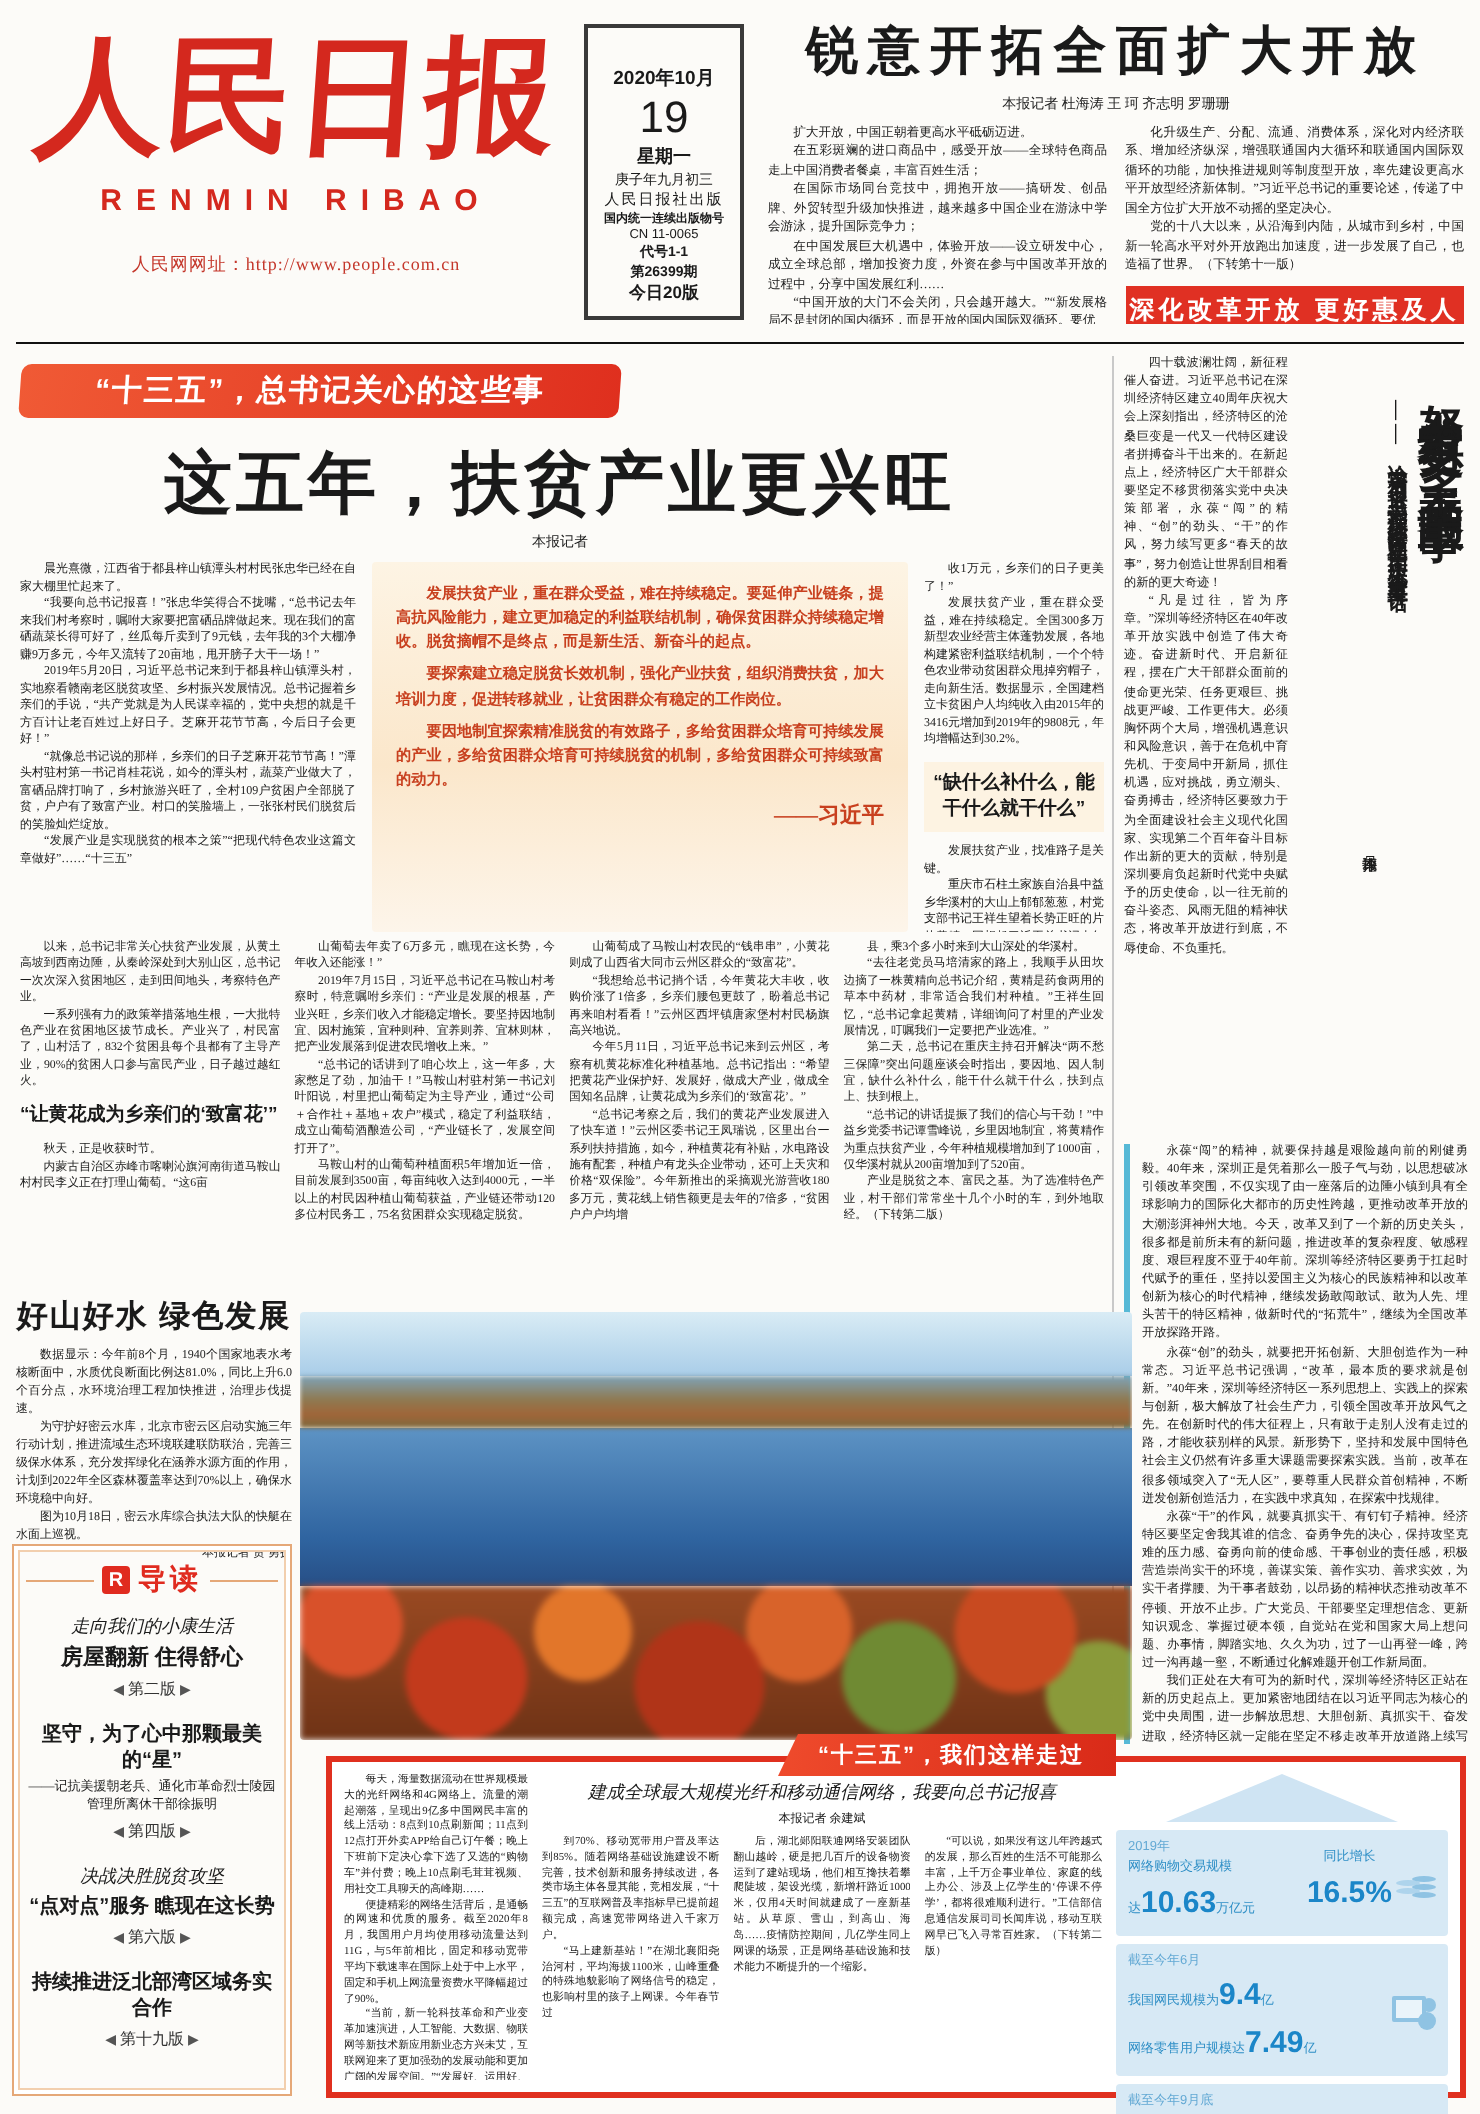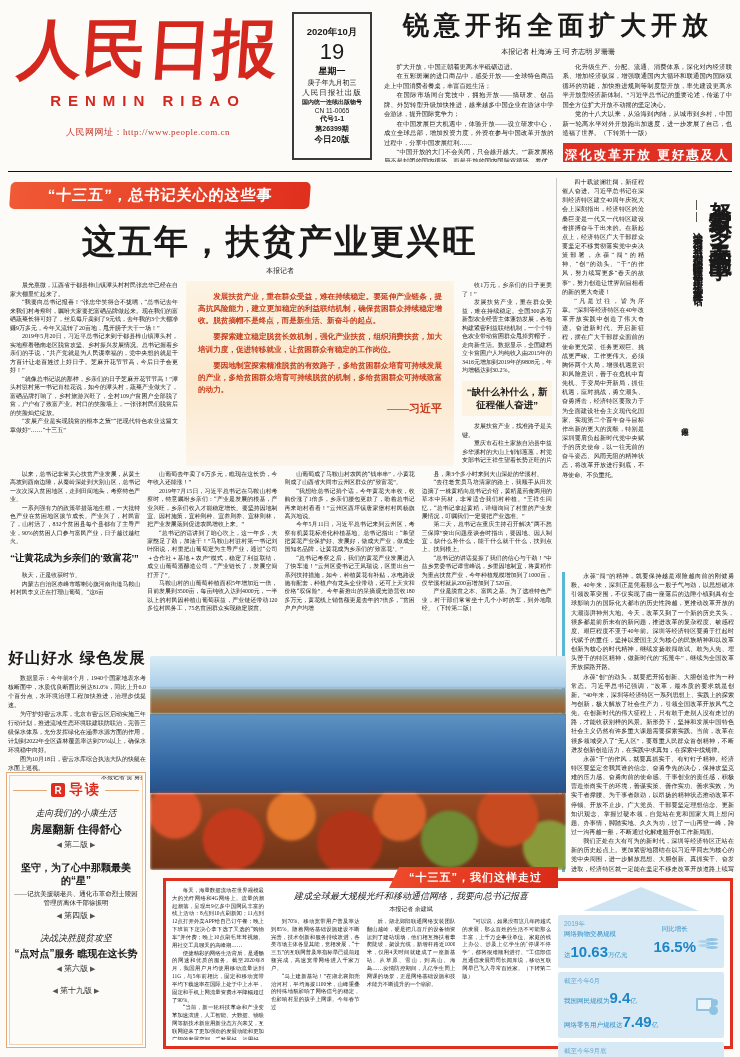--- a/index.html
+++ b/index.html
@@ -9,21 +9,21 @@
   .jtext{text-align:justify;}
 
   
   .masthead{position:absolute;left:12px;top:8px;width:272px;height:158px;text-align:center;}
   .mh-title{color:#d4281e;font-size:64px;font-weight:bold;line-height:1.28;letter-spacing:1px;
             font-family:"DejaVu Serif",serif;transform:skewX(-4deg);}
   .mh-roman{color:#d4281e;font-size:15px;font-weight:bold;letter-spacing:7px;margin-top:2px;
             font-family:"Liberation Sans",sans-serif;}
   .mh-url{color:#c4372b;font-size:9px;margin-top:17px;letter-spacing:.5px;}
   .datebox{position:absolute;left:292px;top:12px;width:80px;height:148px;border:2px solid #3a3a3a;
-           display:flex;flex-direction:column;align-items:center;justify-content:center;
+           display:flex;flex-direction:column;align-items:center;justify-content:flex-end;
            padding:5px 2px;box-sizing:border-box;font-family:"Liberation Sans",sans-serif;}
   .db-month{font-size:9.5px;font-weight:bold;}
   .db-day{font-size:22px;font-family:"Liberation Sans",sans-serif;}
   .db-week{font-size:9px;font-weight:bold;}
   .db-lunar{font-size:7px;}
   .db-pub{font-size:7.5px;letter-spacing:1px;font-family:"Liberation Serif",serif;}
   .db-serial-label{font-size:6px;font-weight:bold;}
   .db-serial{font-size:6.5px;}
   .db-code{font-size:7px;font-weight:bold;}
   .db-issue{font-size:7px;font-weight:bold;}
@@ -212,21 +212,21 @@
         <p>要探索建立稳定脱贫长效机制，强化产业扶贫，组织消费扶贫，加大培训力度，促进转移就业，让贫困群众有稳定的工作岗位。</p>
         <p>要因地制宜探索精准脱贫的有效路子，多给贫困群众培育可持续发展的产业，多给贫困群众培育可持续脱贫的机制，多给贫困群众可持续致富的动力。</p>
       </div>
     <div class="qb-sign">——习近平</div>
   </div>
   <div class="ra-r jtext">
     <div>
         <p>收1万元，乡亲们的日子更美了！”</p>
         <p>发展扶贫产业，重在群众受益，难在持续稳定。全国300多万新型农业经营主体蓬勃发展，各地构建紧密利益联结机制，一个个特色农业带动贫困群众甩掉穷帽子，走向新生活。数据显示，全国建档立卡贫困户人均纯收入由2015年的3416元增加到2019年的9808元，年均增幅达到30.2%。</p>
       </div>
-    <div class="subhead">“缺什么补什么，新征程催人奋进”</div>
+    <div class="subhead">“缺什么补什么，能干什么就干什么”</div>
     <div>
         <p>发展扶贫产业，找准路子是关键。</p>
         <p>重庆市石柱土家族自治县中益乡华溪村的大山上郁郁葱葱，村党支部书记王祥生望着长势正旺的片片黄精，回想起习近平总书记去年来村里考察时的场景，不禁心潮澎湃。</p>
         <p>去年4月15日，总书记来到重庆考察，一下飞机，总书记就转乘火车、汽车前往石柱</p>
       </div>
   </div>
 </div>
 
 <div class="region-b">
   <div class="rb-col jtext">
@@ -330,20 +330,21 @@
     <div class="dd-kicker">决战决胜脱贫攻坚</div>
     <div class="dd-title small">“点对点”服务 瞧现在这长势</div>
     <div class="dd-page">
       <span class="dd-arrow">◀</span>
       <span>第六版</span>
       <span class="dd-arrow">▶</span>
     </div>
   </div>
 
   <div class="dd-item">
+    <div class="dd-title small">持续推进泛北部湾区域务实合作</div>
     <div class="dd-page">
       <span class="dd-arrow">◀</span>
       <span>第十九版</span>
       <span class="dd-arrow">▶</span>
     </div>
   </div>
 </div>
 
 <div class="bottom-box">
   <div class="bb-col1 jtext">

